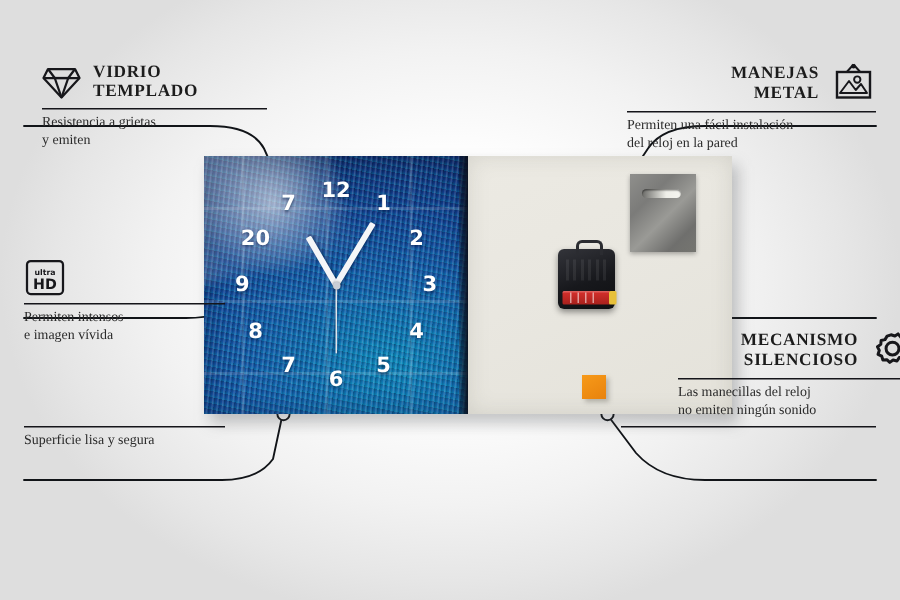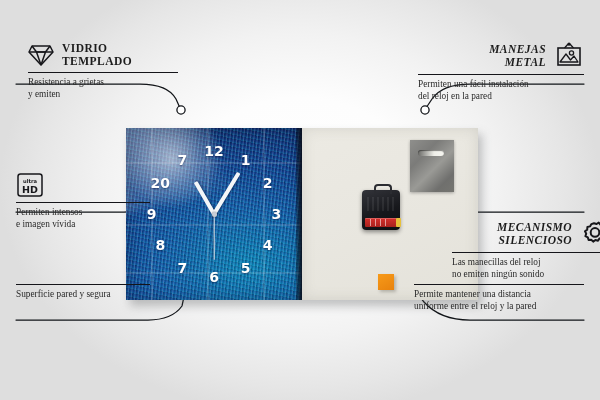--- a/index.html
+++ b/index.html
@@ -9,21 +9,21 @@
     background:#e9e9e9;
     position:relative;
   }
   #stage{
     position:absolute;left:0;top:0;width:600px;height:400px;overflow:hidden;
     background:
       radial-gradient(ellipse 300px 230px at 300px 185px,#ffffff 0%,#fdfdfd 38%,#f2f2f2 66%,#e6e6e6 88%,#dedede 100%),
       linear-gradient(180deg,#ececec 0%,#f6f6f6 18%,#f3f3f3 70%,#e2e2e2 100%);
   }
   
-  #product{position:absolute;left:126px;top:104px;width:352px;height:122px;margin-top:24px;}
+  #product{position:absolute;left:136px;top:104px;width:352px;height:122px;}
   .panelShadow{
     position:absolute;left:4px;top:6px;width:352px;height:172px;
     background:rgba(60,62,66,.30);filter:blur(5px);border-radius:2px;
   }
   #clockFront{
     position:absolute;left:0;top:0;width:176px;height:172px;overflow:hidden;
     background:
       radial-gradient(circle at 26% 18%,rgba(255,255,255,.55) 0%,rgba(255,255,255,0) 26%),
       repeating-linear-gradient(96deg,rgba(0,0,0,.20) 0px,rgba(0,0,0,0) 1.6px,rgba(255,255,255,.17) 2.4px,rgba(0,0,0,0) 3.4px),
       repeating-linear-gradient(12deg,rgba(0,255,225,.16) 0px,rgba(0,0,0,0) 2.2px,rgba(0,0,0,.12) 4px),
@@ -102,21 +102,21 @@
   .ca-title{
     font-family:"Liberation Serif",serif;font-weight:700;color:#1c1c1c;
     font-size:11.5px;line-height:13px;letter-spacing:.45px;text-transform:uppercase;
     white-space:pre-line;
   }
   .ca-rule{height:1.1px;background:#15151a;margin:4px 0 4px 0;}
   .ca-desc{
     font-family:"Liberation Serif",serif;color:#2a2a2a;font-size:9.3px;line-height:11.4px;
     white-space:pre-line;
   }
-  .right .ca-head{justify-content:flex-start;font-style:italic;}
+  .right .ca-head{justify-content:flex-start;}
   .right .ca-title{text-align:right;}
   .right .ca-desc{}
   .icon{flex:0 0 auto;display:block;}
   svg{display:block;overflow:visible;}
   .leader{position:absolute;left:0;top:0;width:600px;height:400px;pointer-events:none;}
 </style>
 </head>
 <body>
 
 <div id="stage">
@@ -222,21 +222,21 @@
         </svg>
       </span>
     </div>
     <div class="ca-rule" style="width:134px;"></div>
     <div class="ca-desc">Permiten intensos
 e imagen vívida</div>
   </div>
 
   <div class="callout left" style="left:16px;top:280px;width:134px;">
     <div class="ca-rule" style="width:134px;"></div>
-    <div class="ca-desc">Superficie pared y segura</div>
+    <div class="ca-desc">Superficie lisa y segura</div>
   </div>
 
   <div class="callout right" style="left:418px;top:42px;width:166px;">
     <div class="ca-head">
       <span class="ca-title" style="flex:1">MANEJAS
 METAL</span>
       <span class="icon">
         <svg width="30" height="28" viewBox="0 0 30 28">
           <path d="M15 1 L10.5 6 M15 1 L19.5 6" fill="none" stroke="#17171b" stroke-width="1.3"></path>
           <circle cx="15" cy="2.2" r="1.5" fill="#17171b"></circle>
@@ -266,17 +266,15 @@
         </svg>
       </span>
     </div>
     <div class="ca-rule" style="width:156px;"></div>
     <div class="ca-desc">Las manecillas del reloj
 no emiten ningún sonido</div>
   </div>
 
   <div class="callout right" style="left:414px;top:280px;width:170px;">
     <div class="ca-rule" style="width:170px;"></div>
-    <div class="ca-desc">Permite mantener una distancia
-uniforme entre el reloj y la pared</div>
   </div>
 
 </div>
 
 </body></html>

